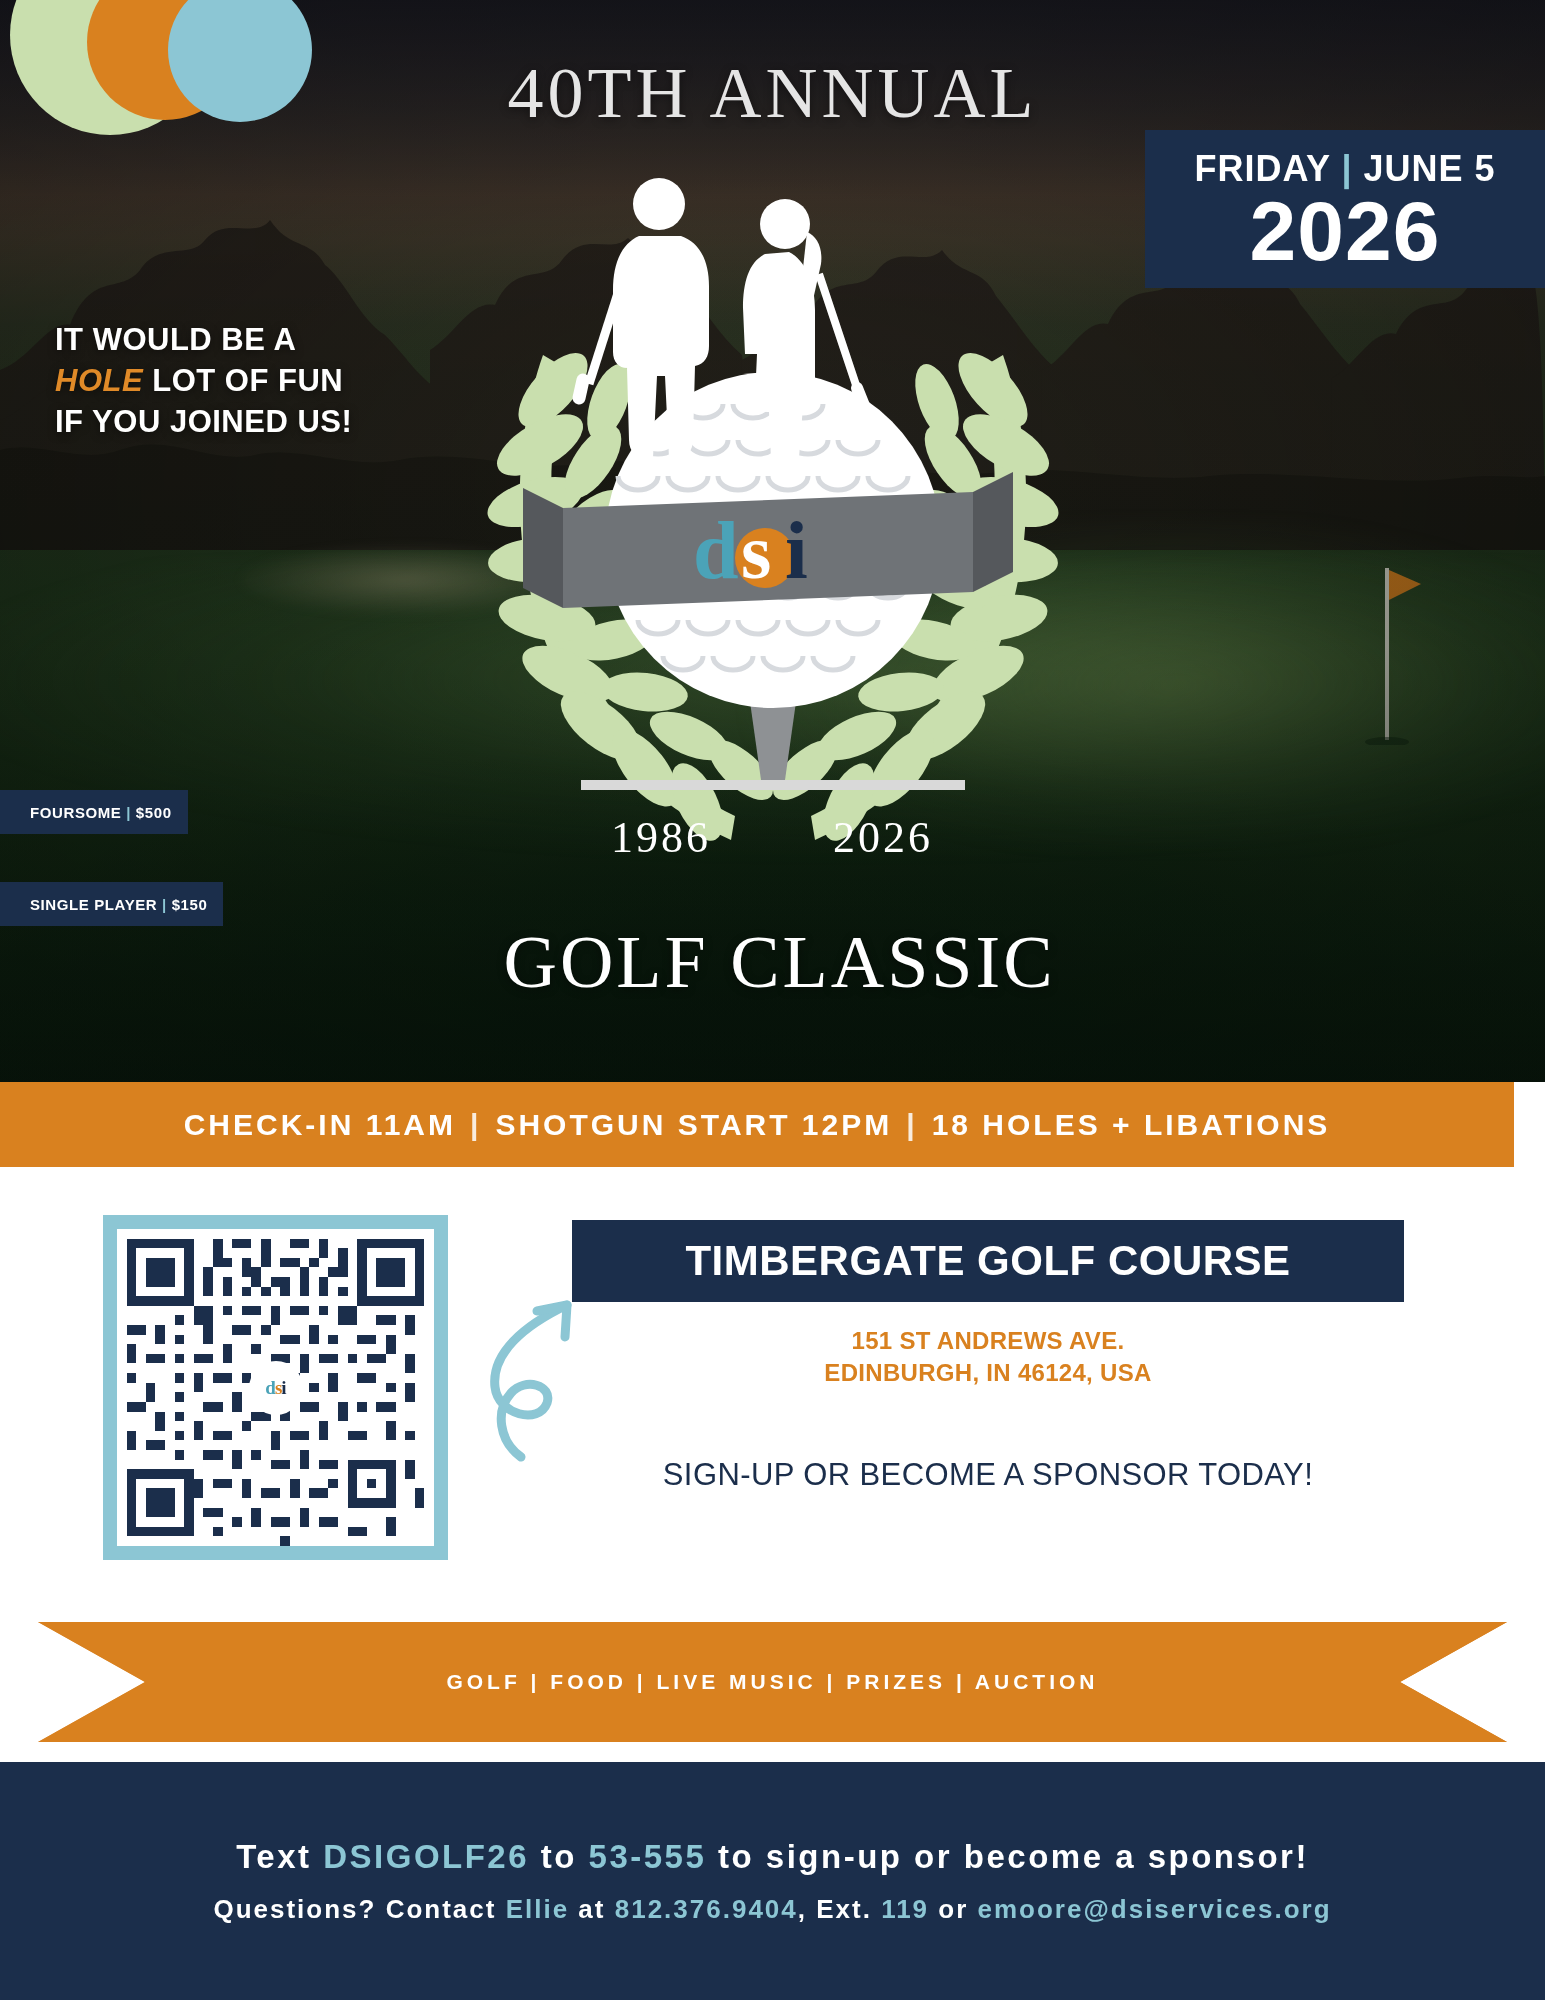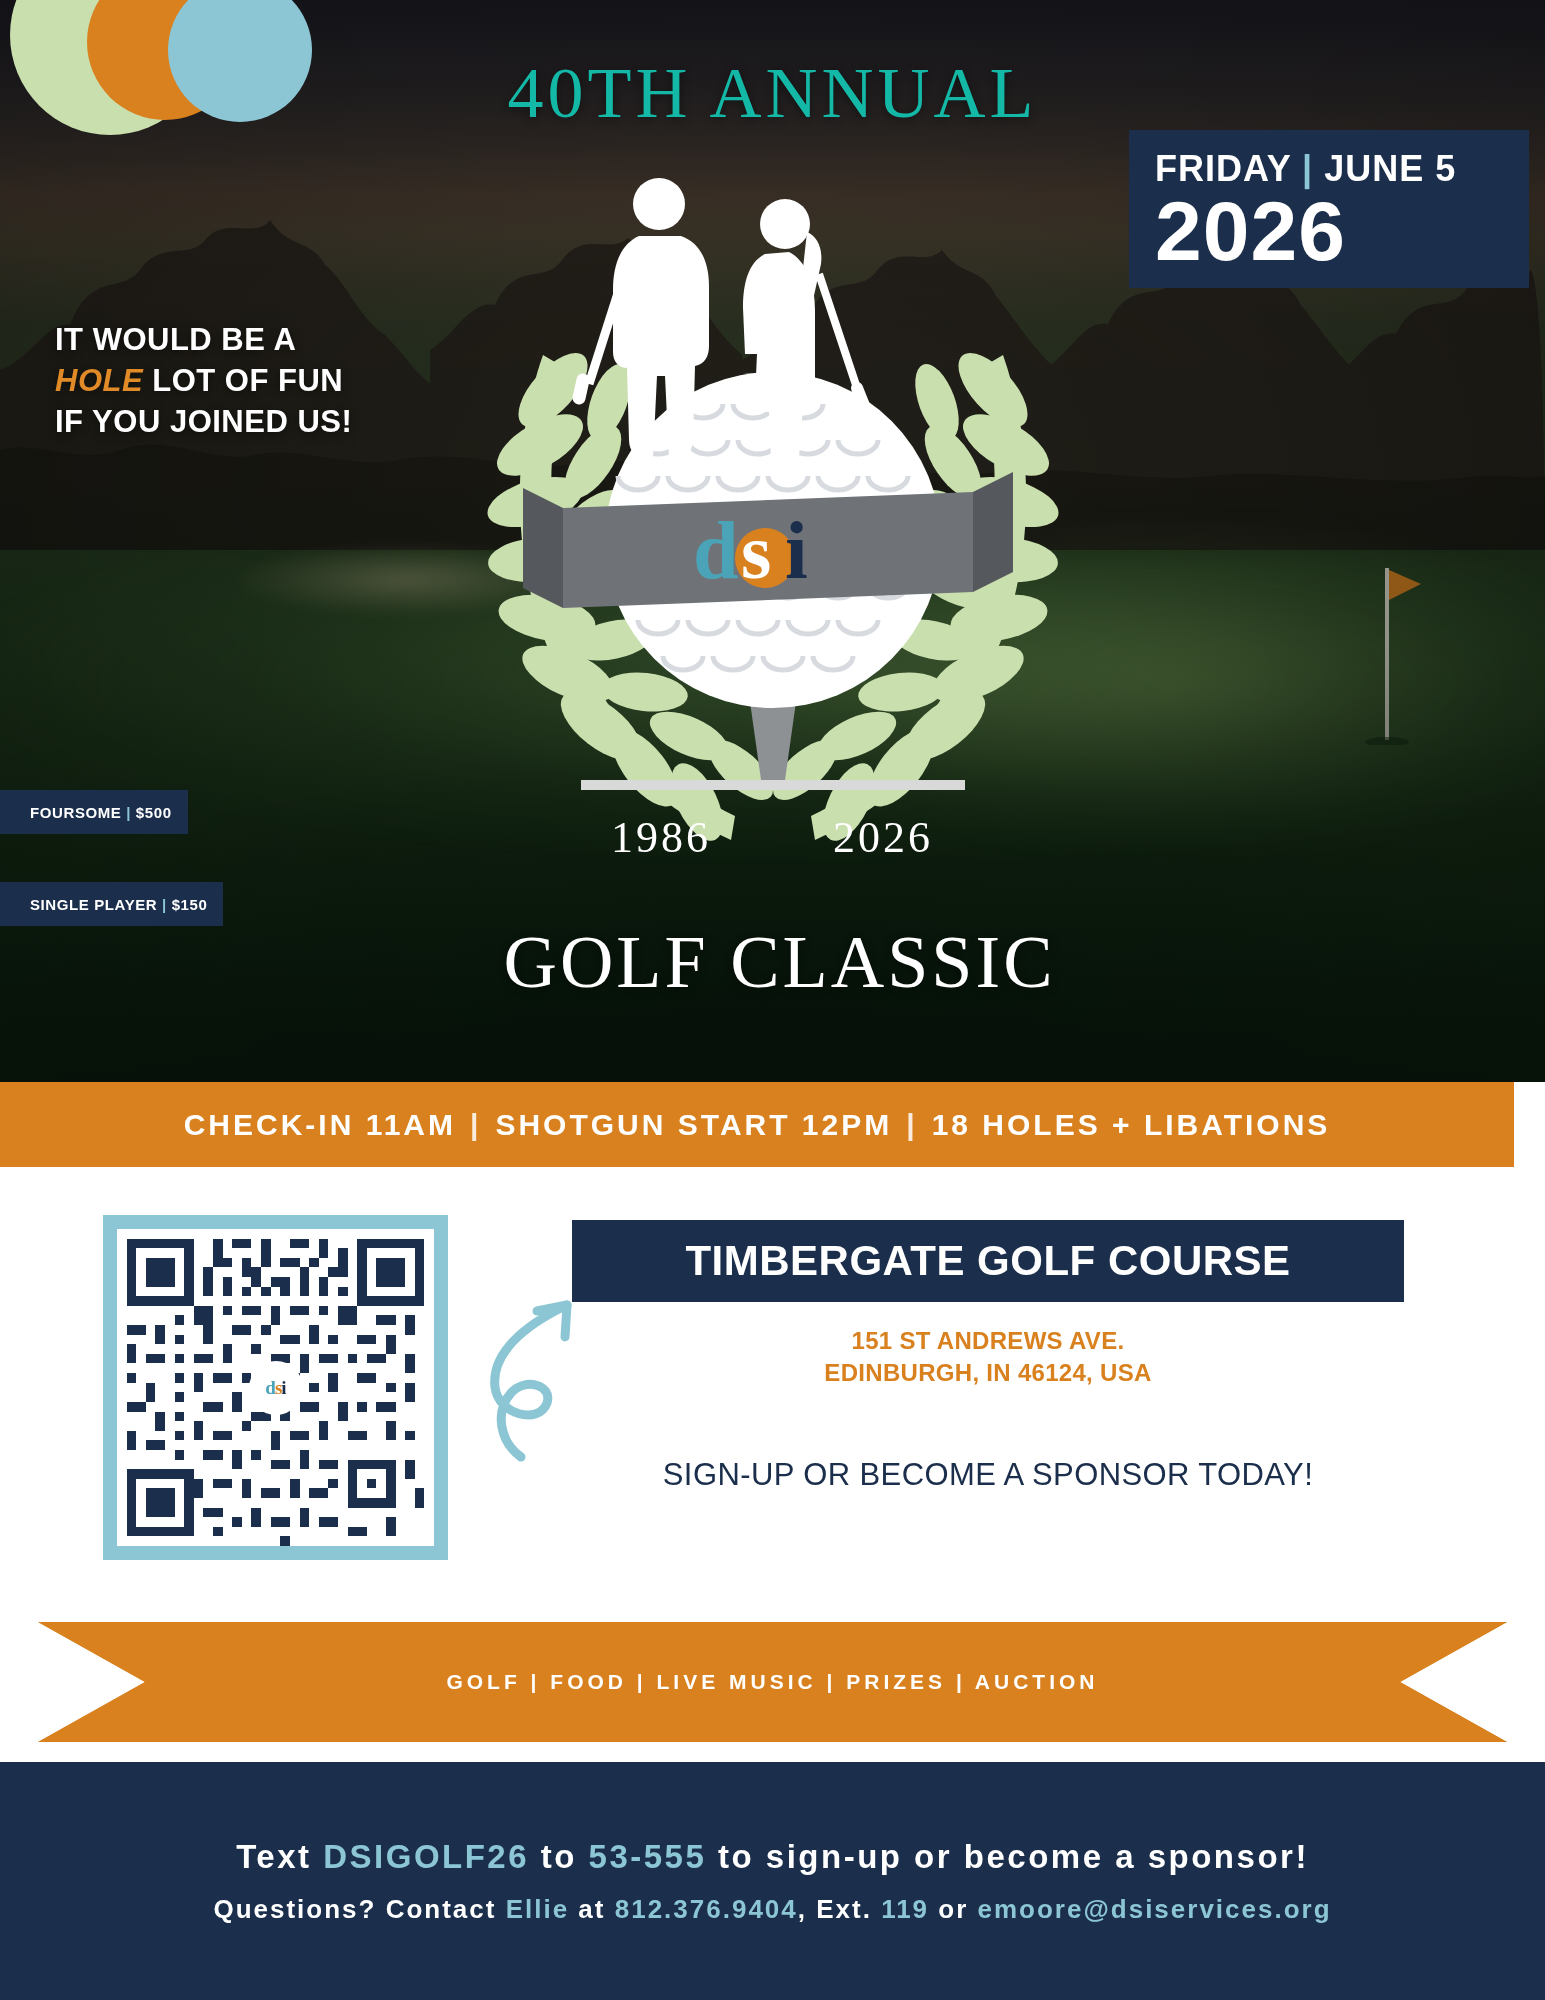--- a/index.html
+++ b/index.html
@@ -86,30 +86,31 @@
   .flag { position: absolute; left: 1355px; top: 560px; width: 70px; height: 185px; }
 
   
   .title-40th {
     position: absolute;
     left: 0; right: 0; top: 52px;
     text-align: center;
     font-family: "Liberation Serif", serif;
     font-size: 72px;
     letter-spacing: 4px;
-    color: #14b8a6;
+    color: #e5e5e5;
     font-weight: 400;
     text-shadow: 0 2px 10px rgba(0,0,0,0.45);
   }
   .date-box {
     position: absolute;
-    right: 16px; top: 130px;
+    right: 0; top: 130px;
     width: 400px;
     background: #1b2e4b;
     padding: 18px 26px 16px 26px;
+    text-align: center;
   }
   .date-box .dow {
     color: #ffffff;
     font-size: 36px;
     font-weight: 700;
     letter-spacing: 1px;
     white-space: nowrap;
   }
   .date-box .dow .sep { color: #8cc6d4; font-weight: 700; }
   .date-box .year {

